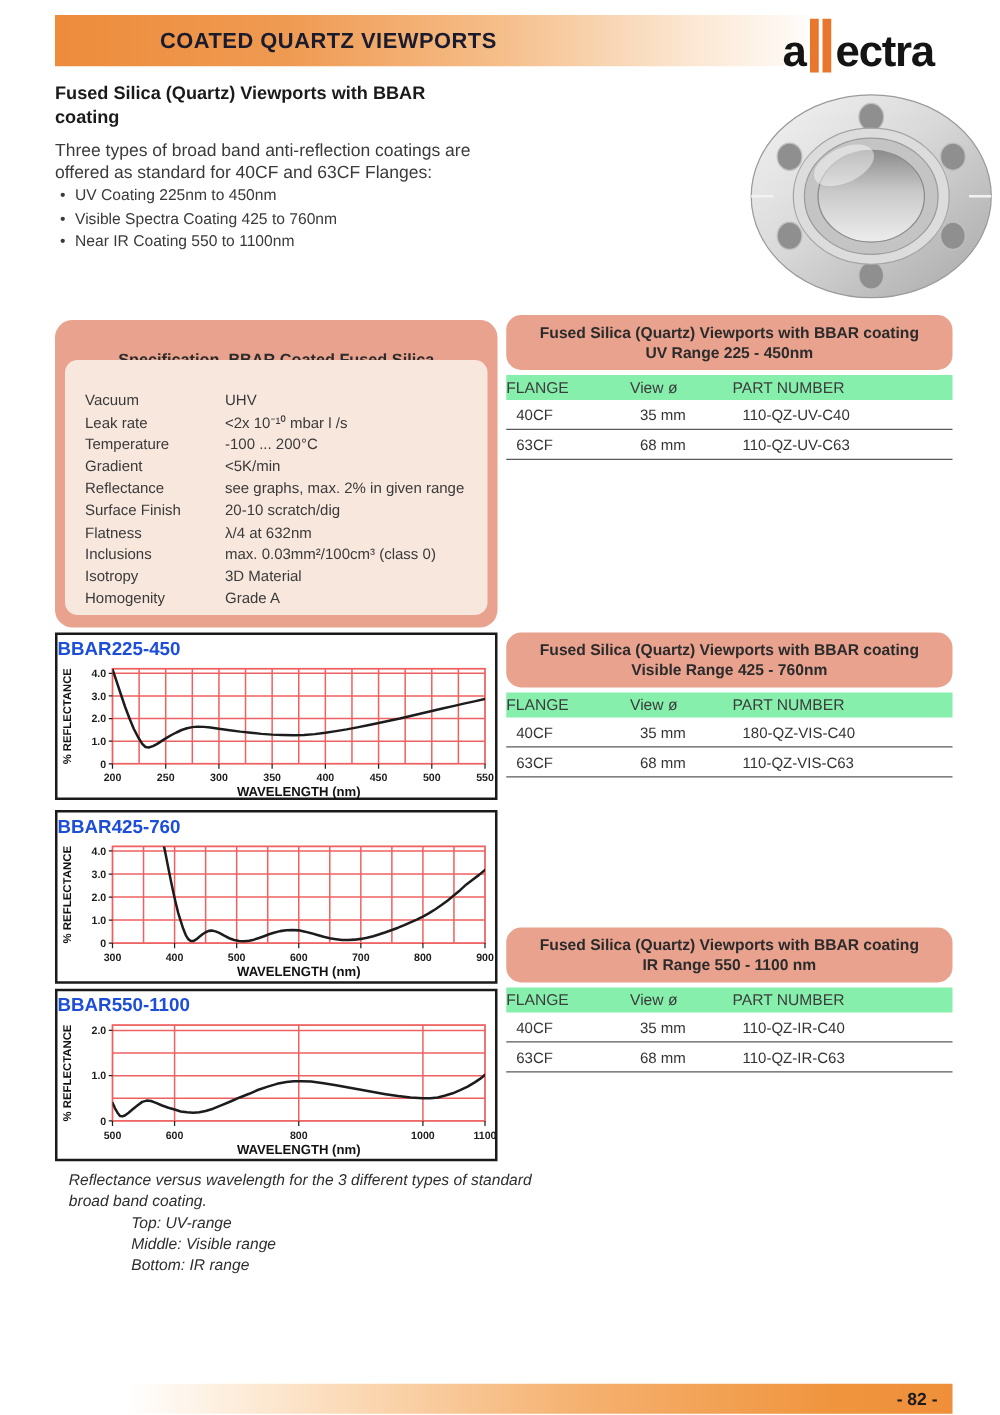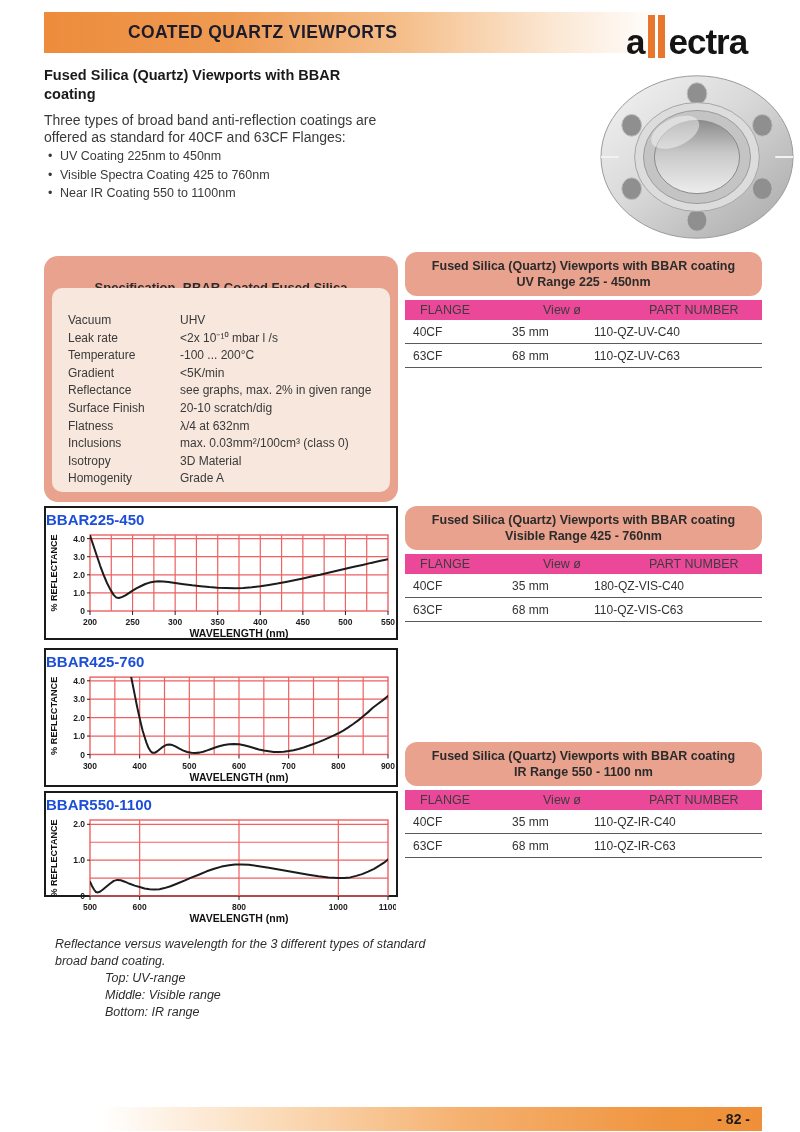--- a/index.html
+++ b/index.html
@@ -38,35 +38,35 @@
   .spec-panel { left:44px; top:256px; width:354px; height:246px; background:#E8A28E; border-radius:14px; }
   .spec-title { text-align:center; padding-top:24px; font-size:13px; font-weight:bold; color:#2b2b2b; white-space:pre; }
   .spec-inner { position:absolute; left:8px; right:8px; top:32px; bottom:10px; background:#F8E7DD; border-radius:10px; padding:24px 6px 0 16px; }
   .spec-row { display:flex; font-size:12px; color:#3a3a3a; line-height:17.6px; }
   .spec-label { width:112px; flex:none; }
 
   
   .chart-box { left:44px; width:354px; border:2px solid #1a1a1a; background:#fff; display:flex; flex-direction:column; }
   .chart-1 { top:506px; height:134px; }
   .chart-2 { top:648px; height:139px; }
-  .chart-3 { top:791px; height:106px; }
+  .chart-3 { top:791px; height:138px; }
   .chart-title { text-align:left; font-size:15px; font-weight:bold; color:#1d4ed8; padding-top:2px; line-height:19px; }
   .chart-plot { flex:1; }
   .chart-plot svg { display:block; width:100%; height:100%; }
 
   
   .ptable { left:405px; width:357px; }
   .pt-1 { top:252px; } .pt-2 { top:506px; } .pt-3 { top:742px; }
   .ptable-head {
     background:#E8A28E; border-radius:12px; height:44px; display:flex; flex-direction:column;
     justify-content:center; text-align:center; font-size:12.5px; font-weight:bold; color:#2b2b2b; line-height:16px;
   }
   .ptable-cols {
-    margin-top:4px; background:#ec4899; height:20px; display:grid; grid-template-columns:99px 82px 1fr;
-    align-items:center; padding-left:15px; font-size:12.5px; color:#3c3c3c;gap:24px;
+    margin-top:4px; background:#86efac; height:20px; display:grid; grid-template-columns:99px 82px 1fr;
+    align-items:center; padding-left:0; font-size:12.5px; color:#3c3c3c;
   }
   .ptable-row {
     display:grid; grid-template-columns:99px 82px 1fr; align-items:center; padding-left:8px;
     height:24px; font-size:12px; color:#333; border-bottom:1.5px solid #5a5a5a;
   }
 
   
   .caption { left:55px; top:936px; width:378px; font-style:italic; font-size:12.5px; color:#2e2e2e; line-height:17px; }
   .caption-sub { margin-left:50px; }
 

